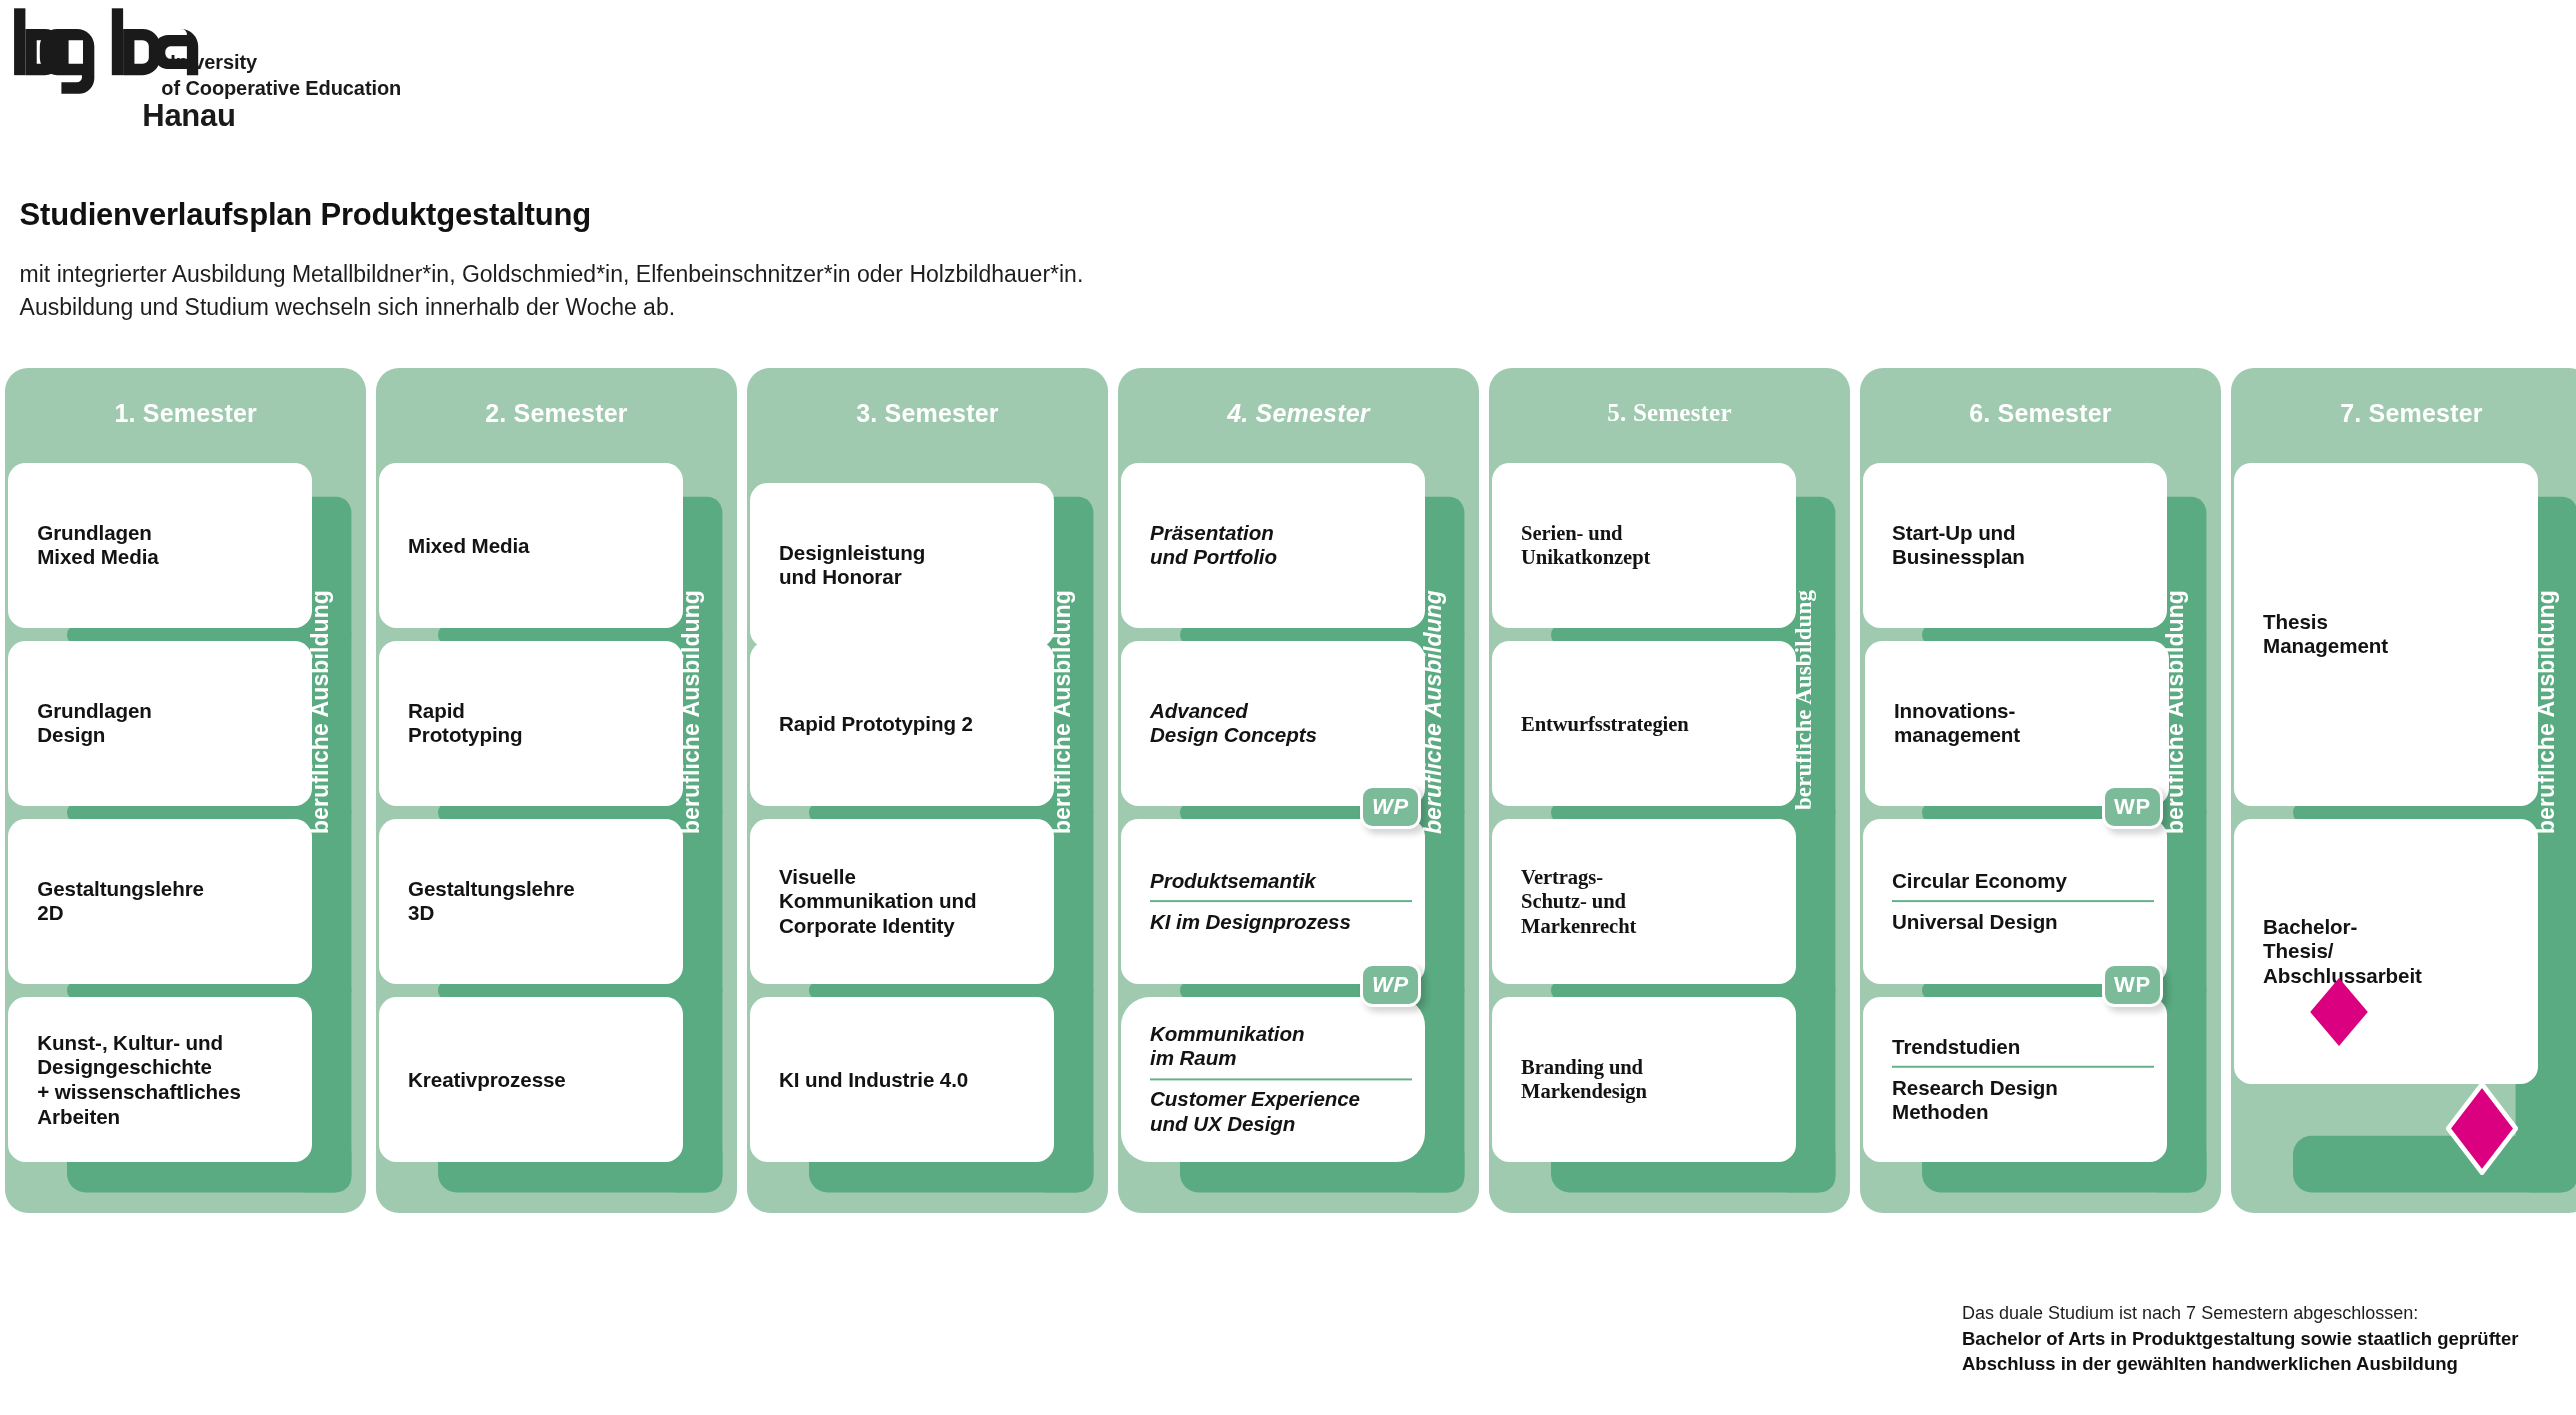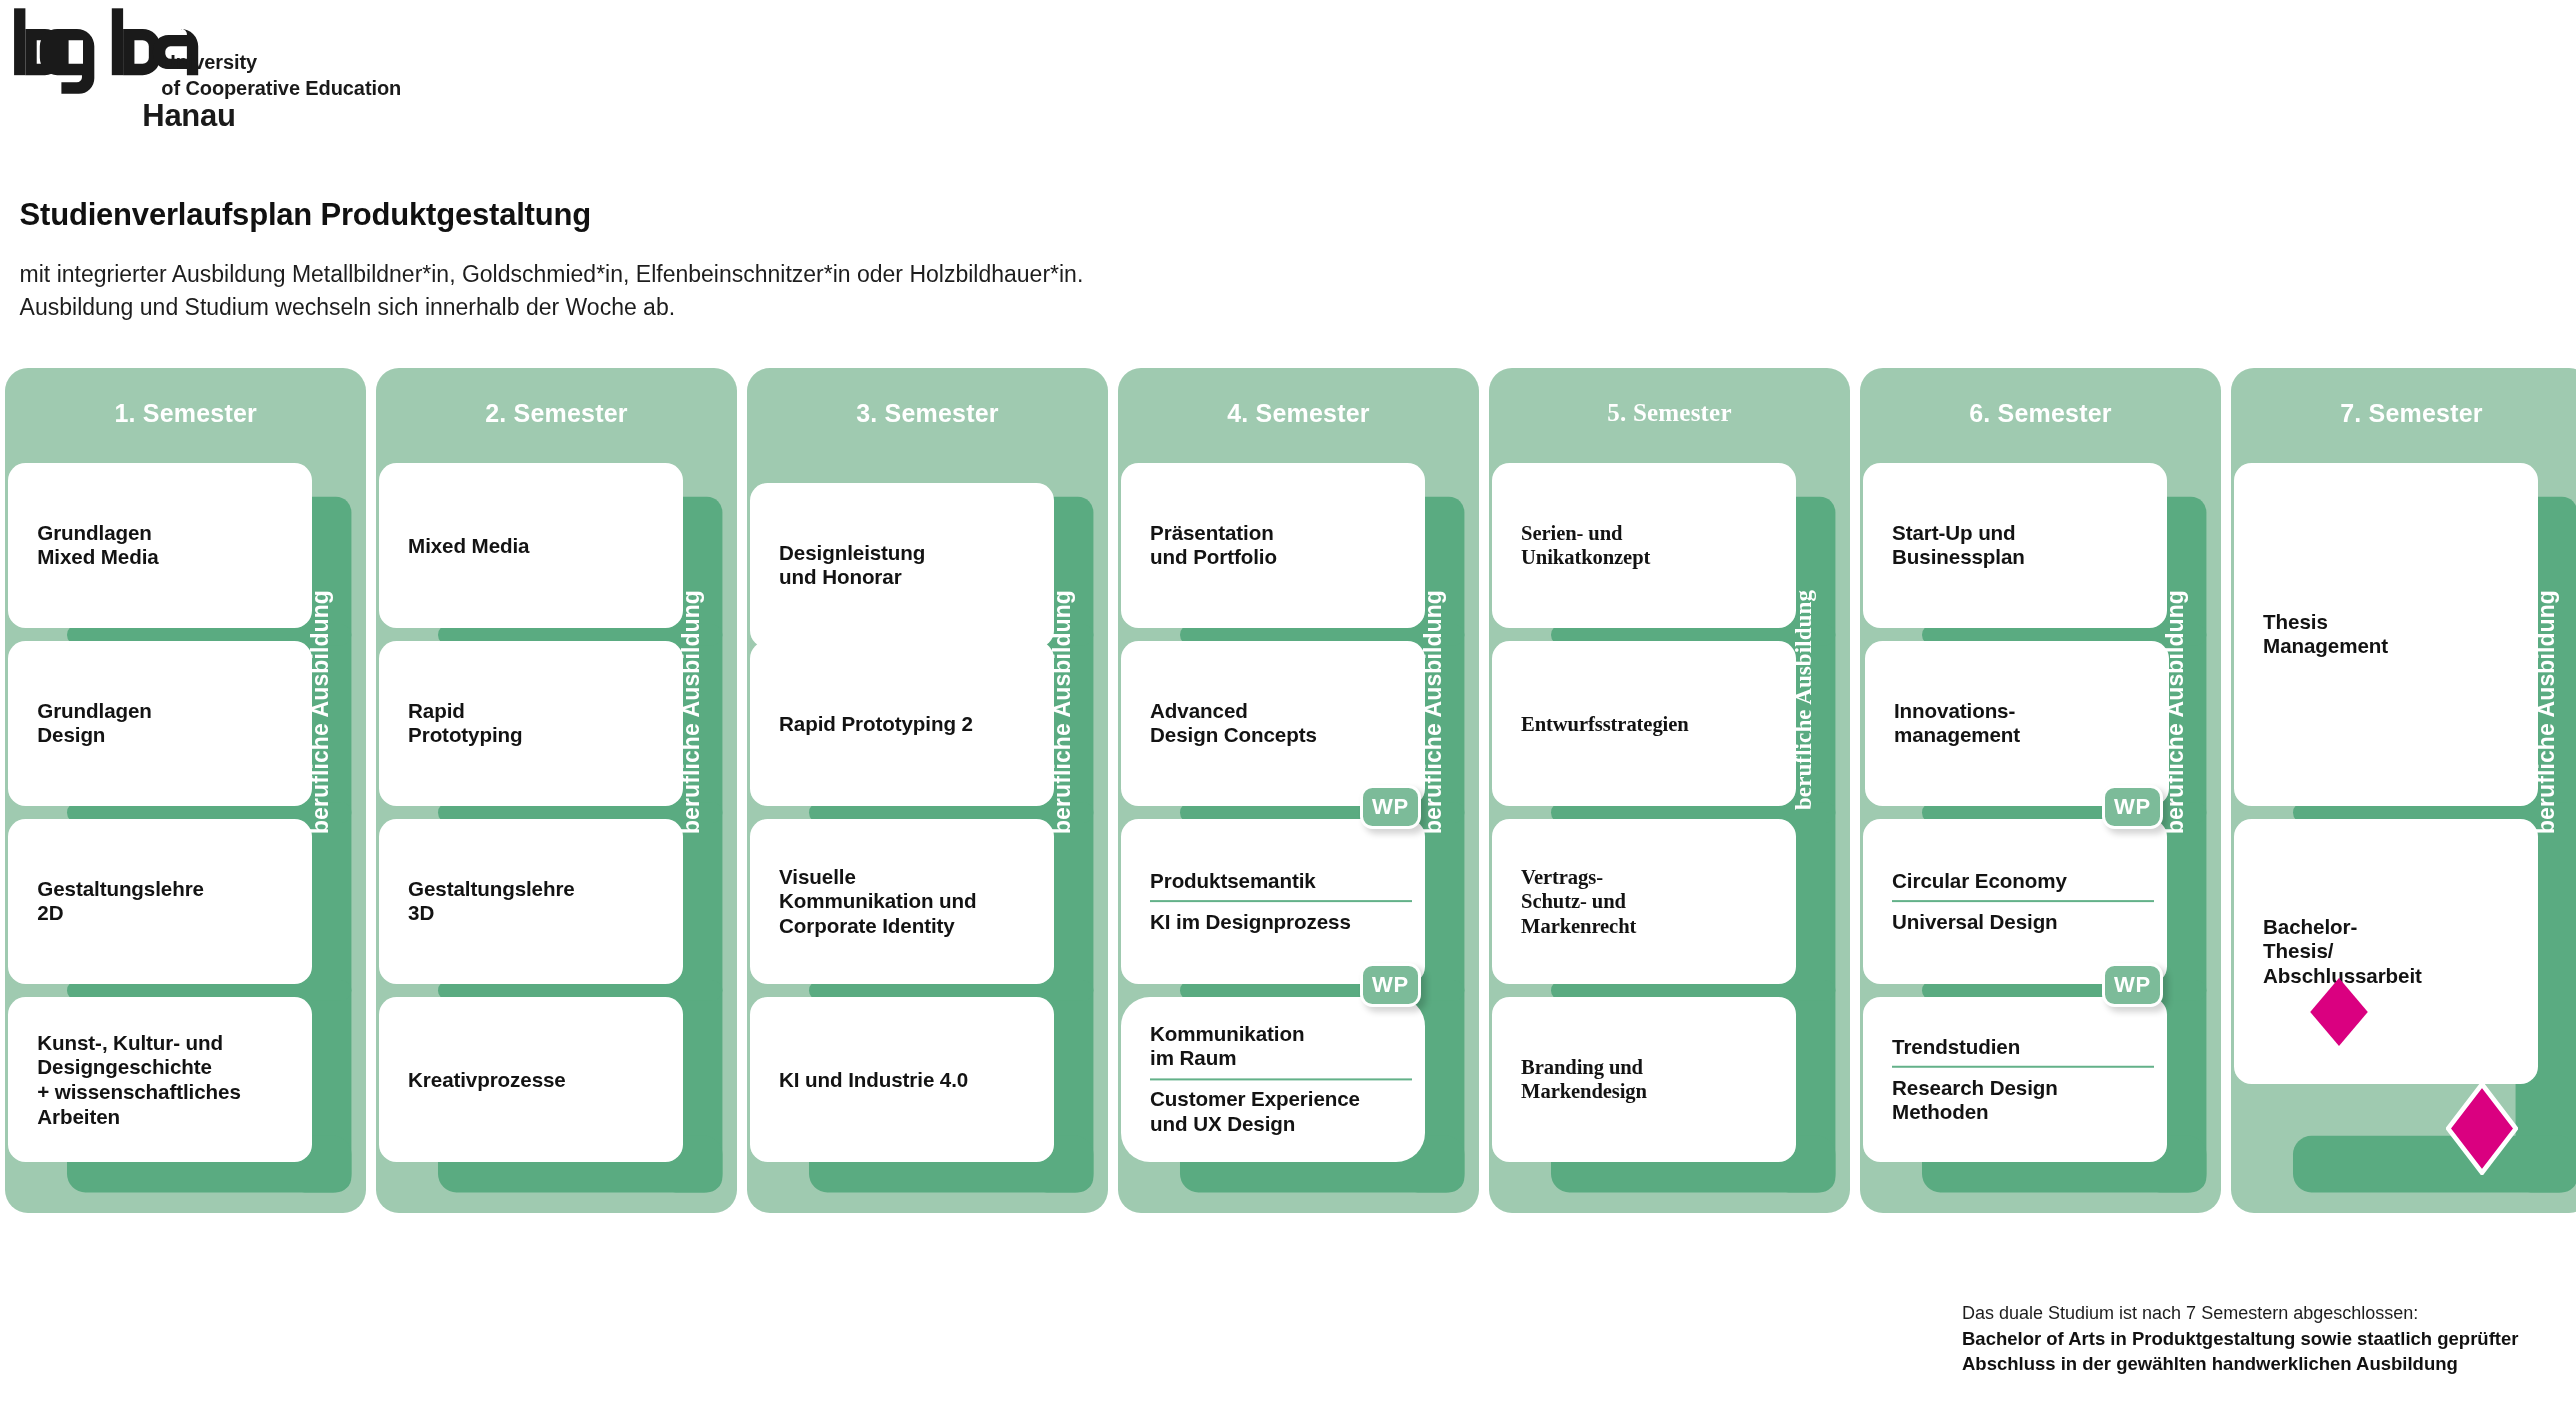--- a/index.html
+++ b/index.html
@@ -224,21 +224,21 @@
 Corporate Identity</div>
         </div>
       </div>
       <div class="card" style="top: 629px; height: 165px; width: 304px; left: 3.1px;">
         <div class="card-inner">
           <div class="mod">KI und Industrie 4.0</div>
         </div>
       </div>
       <div class="vlabel" style="left: 302px; top: 222px;">berufliche Ausbildung</div>
     </div>
-    <div class="col" style="left: 1118px;">
+    <div class="col" style="left: 1118px; font-style: italic;">
       <div class="col-bg" style="background: rgb(159, 202, 176);"></div>
       <div class="col-title">4. Semester</div>
       <svg class="snake" viewBox="0 0 700 1640" width="361" height="845">
         <rect x="552" y="250" width="120" height="1350" rx="30" fill="#5aab81"></rect>
         <rect x="120" y="498" width="552" height="40" rx="20" fill="#5aab81"></rect>
         <rect x="120" y="843" width="552" height="40" rx="20" fill="#5aab81"></rect>
         <rect x="120" y="1188" width="552" height="40" rx="20" fill="#5aab81"></rect>
         <rect x="120" y="1490" width="552" height="110" rx="36" fill="#5aab81"></rect>
       </svg>
       <div class="card" style="top: 95px; height: 165px; width: 304px; left: 3.1px;">

